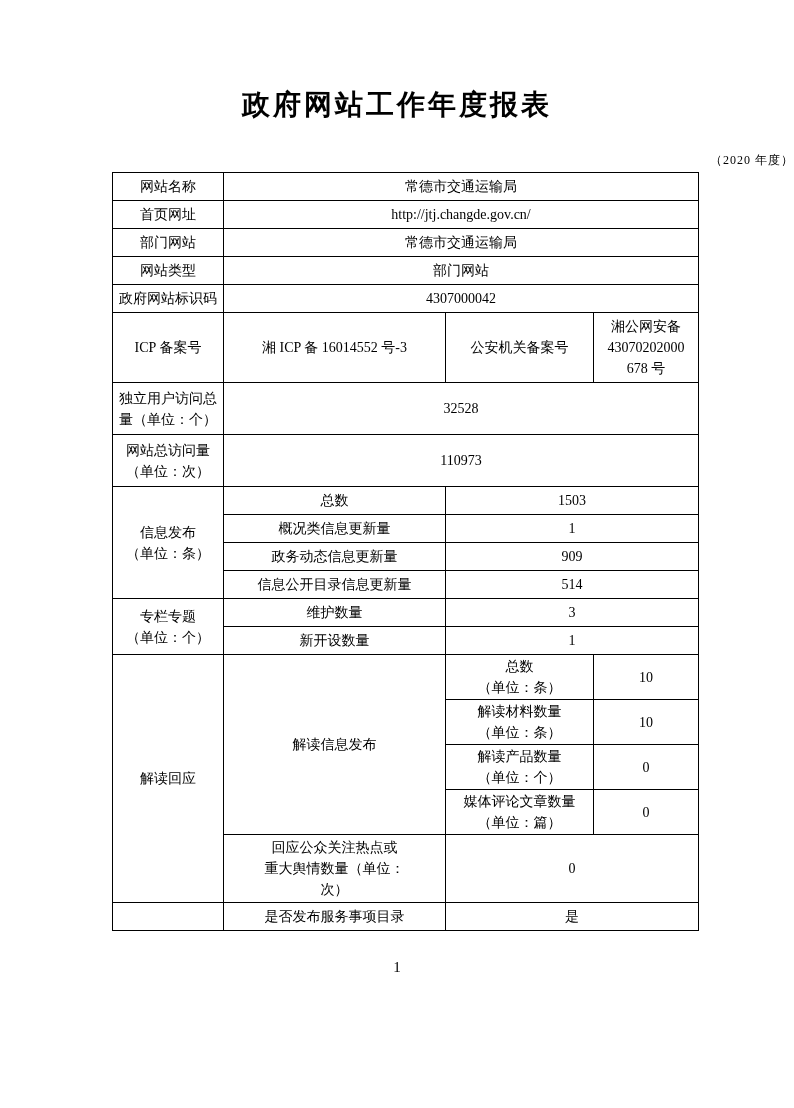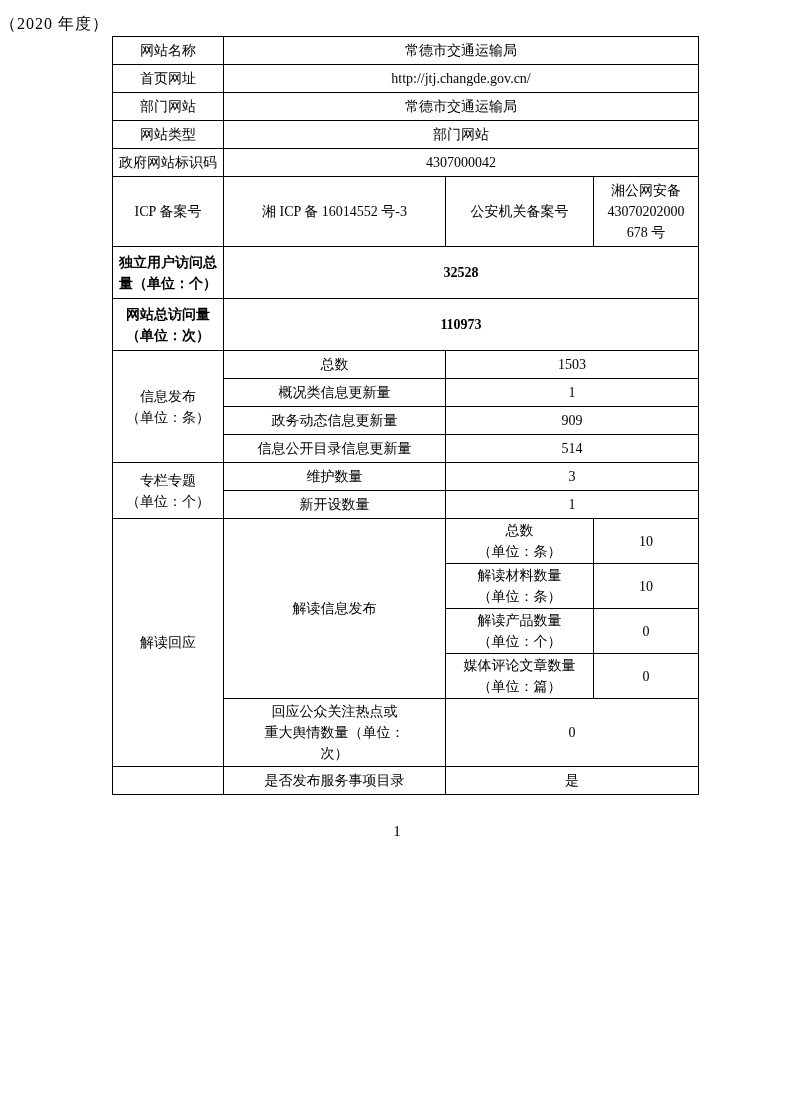--- a/index.html
+++ b/index.html
@@ -16,23 +16,23 @@
   .title {
     margin-top: 86px;
     text-align: center;
     font-family: "Liberation Sans", "DejaVu Sans", sans-serif;
     font-weight: bold;
     font-size: 28px;
     line-height: 38px;
     letter-spacing: 3px;
   }
   .subtitle {
-    margin-top: 12px;
-    text-align: left;
-    font-size: 16px;
+    margin-top: 24px;
+    text-align: right;
+    font-size: 12px;
     line-height: 24px;
     letter-spacing: 1px;
   }
   .reporting-unit {
     margin: 52px 0 4px 112px;
     font-family: "Liberation Sans", "DejaVu Sans", sans-serif;
     font-weight: bold;
     font-size: 15px;
     line-height: 20px;
   }
@@ -48,34 +48,35 @@
     text-align: center;
     vertical-align: middle;
     font-size: 14px;
     line-height: 21px;
     padding: 1px 4px;
     overflow: hidden;
   }
   .pre { white-space: pre-line; }
   tr.h28 { height: 28px; }
   tr.h70 { height: 70px; }
-  tr.h52 { height: 52px; font-weight: bold; }
+  tr.h52 { height: 52px; }
   tr.h44 { height: 44px; }
   tr.h68 { height: 68px; }
   .page-number {
     margin-top: 28px;
     text-align: center;
     font-size: 15px;
   }
 </style>
 </head>
 <body>
 
 <div class="doc-page">
 
+  <div class="title">政府网站工作年度报表</div>
   <div class="subtitle">（2020 年度）</div>
 
   <table class="report">
     <colgroup>
       <col style="width:111px">
       <col style="width:222px">
       <col style="width:148px">
       <col style="width:105px">
     </colgroup>
     <tbody>

